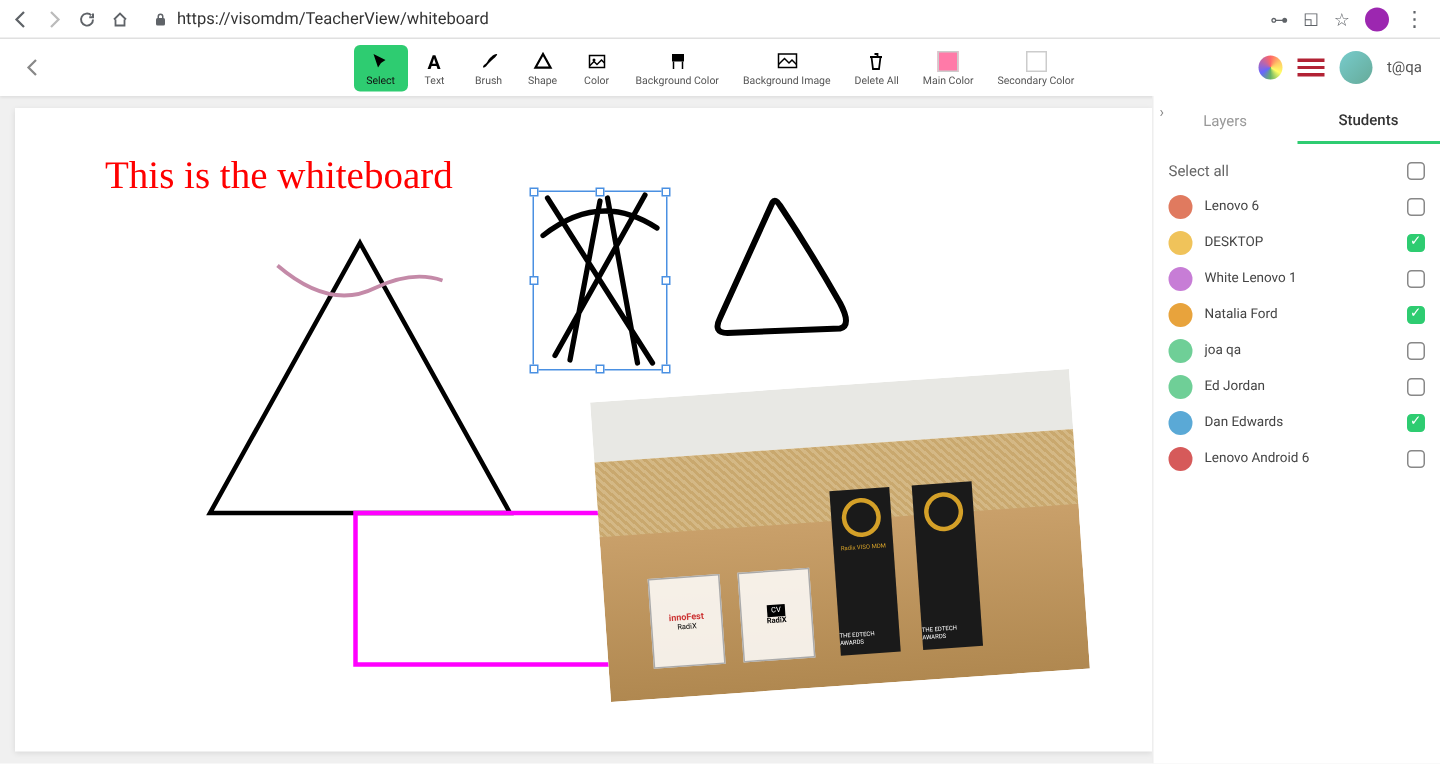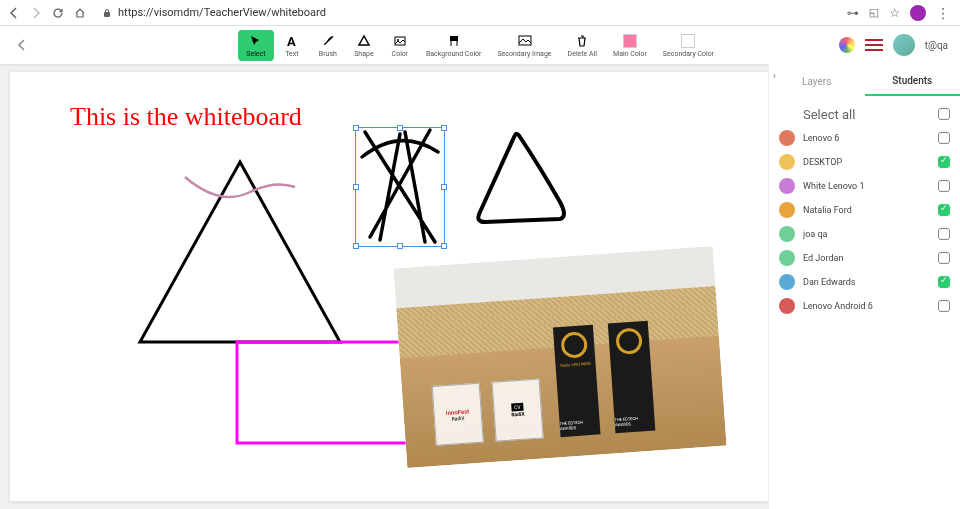--- a/index.html
+++ b/index.html
@@ -26,21 +26,21 @@
 .canvas-wrap { flex:1; padding:8px 0 8px 10px; }
 .canvas { width:100%; height:100%; background:#fff; position:relative; box-shadow:0 1px 4px rgba(0,0,0,0.1); }
 .wb-text { position:absolute; left:60px; top:30px; color:#ff0000; font-family:"Times New Roman",serif; font-size:26px; }
 .sidepanel { width:192px; background:#fff; border-left:1px solid #eee; display:flex; flex-direction:column; position:relative; }
 .panel-collapse { position:absolute; left:4px; top:6px; color:#888; font-size:10px; cursor:pointer; }
 .tabs { display:flex; height:30px; margin-top:2px; }
 .tab { flex:1; display:flex; align-items:center; justify-content:center; font-size:10px; color:#999; cursor:pointer; }
 .tab.active { color:#333; border-bottom:2px solid #2ecc71; font-weight:500; }
 .stud-list { padding:6px 10px 0 10px; }
 .stud-row { display:flex; align-items:center; height:24px; gap:8px; }
-.stud-row .sa { font-size:13px; color:#666; flex:1;margin-left:24px; }
+.stud-row .sa { font-size:10px; color:#666; flex:1; }
 .stud-av { width:16px; height:16px; border-radius:50%; flex-shrink:0; }
 .stud-name { font-size:9px; color:#444; flex:1; white-space:nowrap; overflow:hidden; text-overflow:ellipsis; }
 .chk { width:12px; height:12px; border:1.5px solid #888; border-radius:3px; flex-shrink:0; }
 .chk.on { background:#2ecc71; border-color:#2ecc71; position:relative; }
 .chk.on::after { content:"✓"; color:#fff; font-size:9px; position:absolute; top:-2px; left:1px; }
 .sel-box { position:absolute; border:1px solid #4a90e2; }
 .sel-handle { position:absolute; width:6px; height:6px; background:#fff; border:1px solid #4a90e2; }
 .photo { position:absolute; left:390px; top:185px; width:320px; height:200px; transform:rotate(-4deg); background:#fff; display:flex; align-items:flex-end; justify-content:center; overflow:hidden; }
 .desk { position:absolute; bottom:0; width:100%; height:55%; background:linear-gradient(#c9a06a,#b08850); }
 .woodwall { position:absolute; top:0; width:100%; height:48%; background:repeating-linear-gradient(45deg,#d4b885,#d4b885 2px,#c9a86e 2px,#c9a86e 4px); }
@@ -148,21 +148,21 @@
         </div>
         <div class="tool-label">Background Color</div>
       </div>
       <div class="tool">
         <div class="tool-icon">
           <svg width="14" height="14" viewBox="0 0 14 14">
             <rect x="1" y="2" width="12" height="9" stroke="#000" fill="none"></rect>
             <path d="M1 9l4-4 3 3 2-2 3 3" stroke="#000" fill="none"></path>
           </svg>
         </div>
-        <div class="tool-label">Secondary Image</div>
+        <div class="tool-label">Background Image</div>
       </div>
       <div class="tool">
         <div class="tool-icon">
           <svg width="14" height="14" viewBox="0 0 14 14">
             <path d="M4 4h6l-1 8H5zM3 4h8M6 2h2v2" stroke="#000" fill="none" stroke-width="1.2"></path>
           </svg>
         </div>
         <div class="tool-label">Delete All</div>
       </div>
       <div class="tool">

